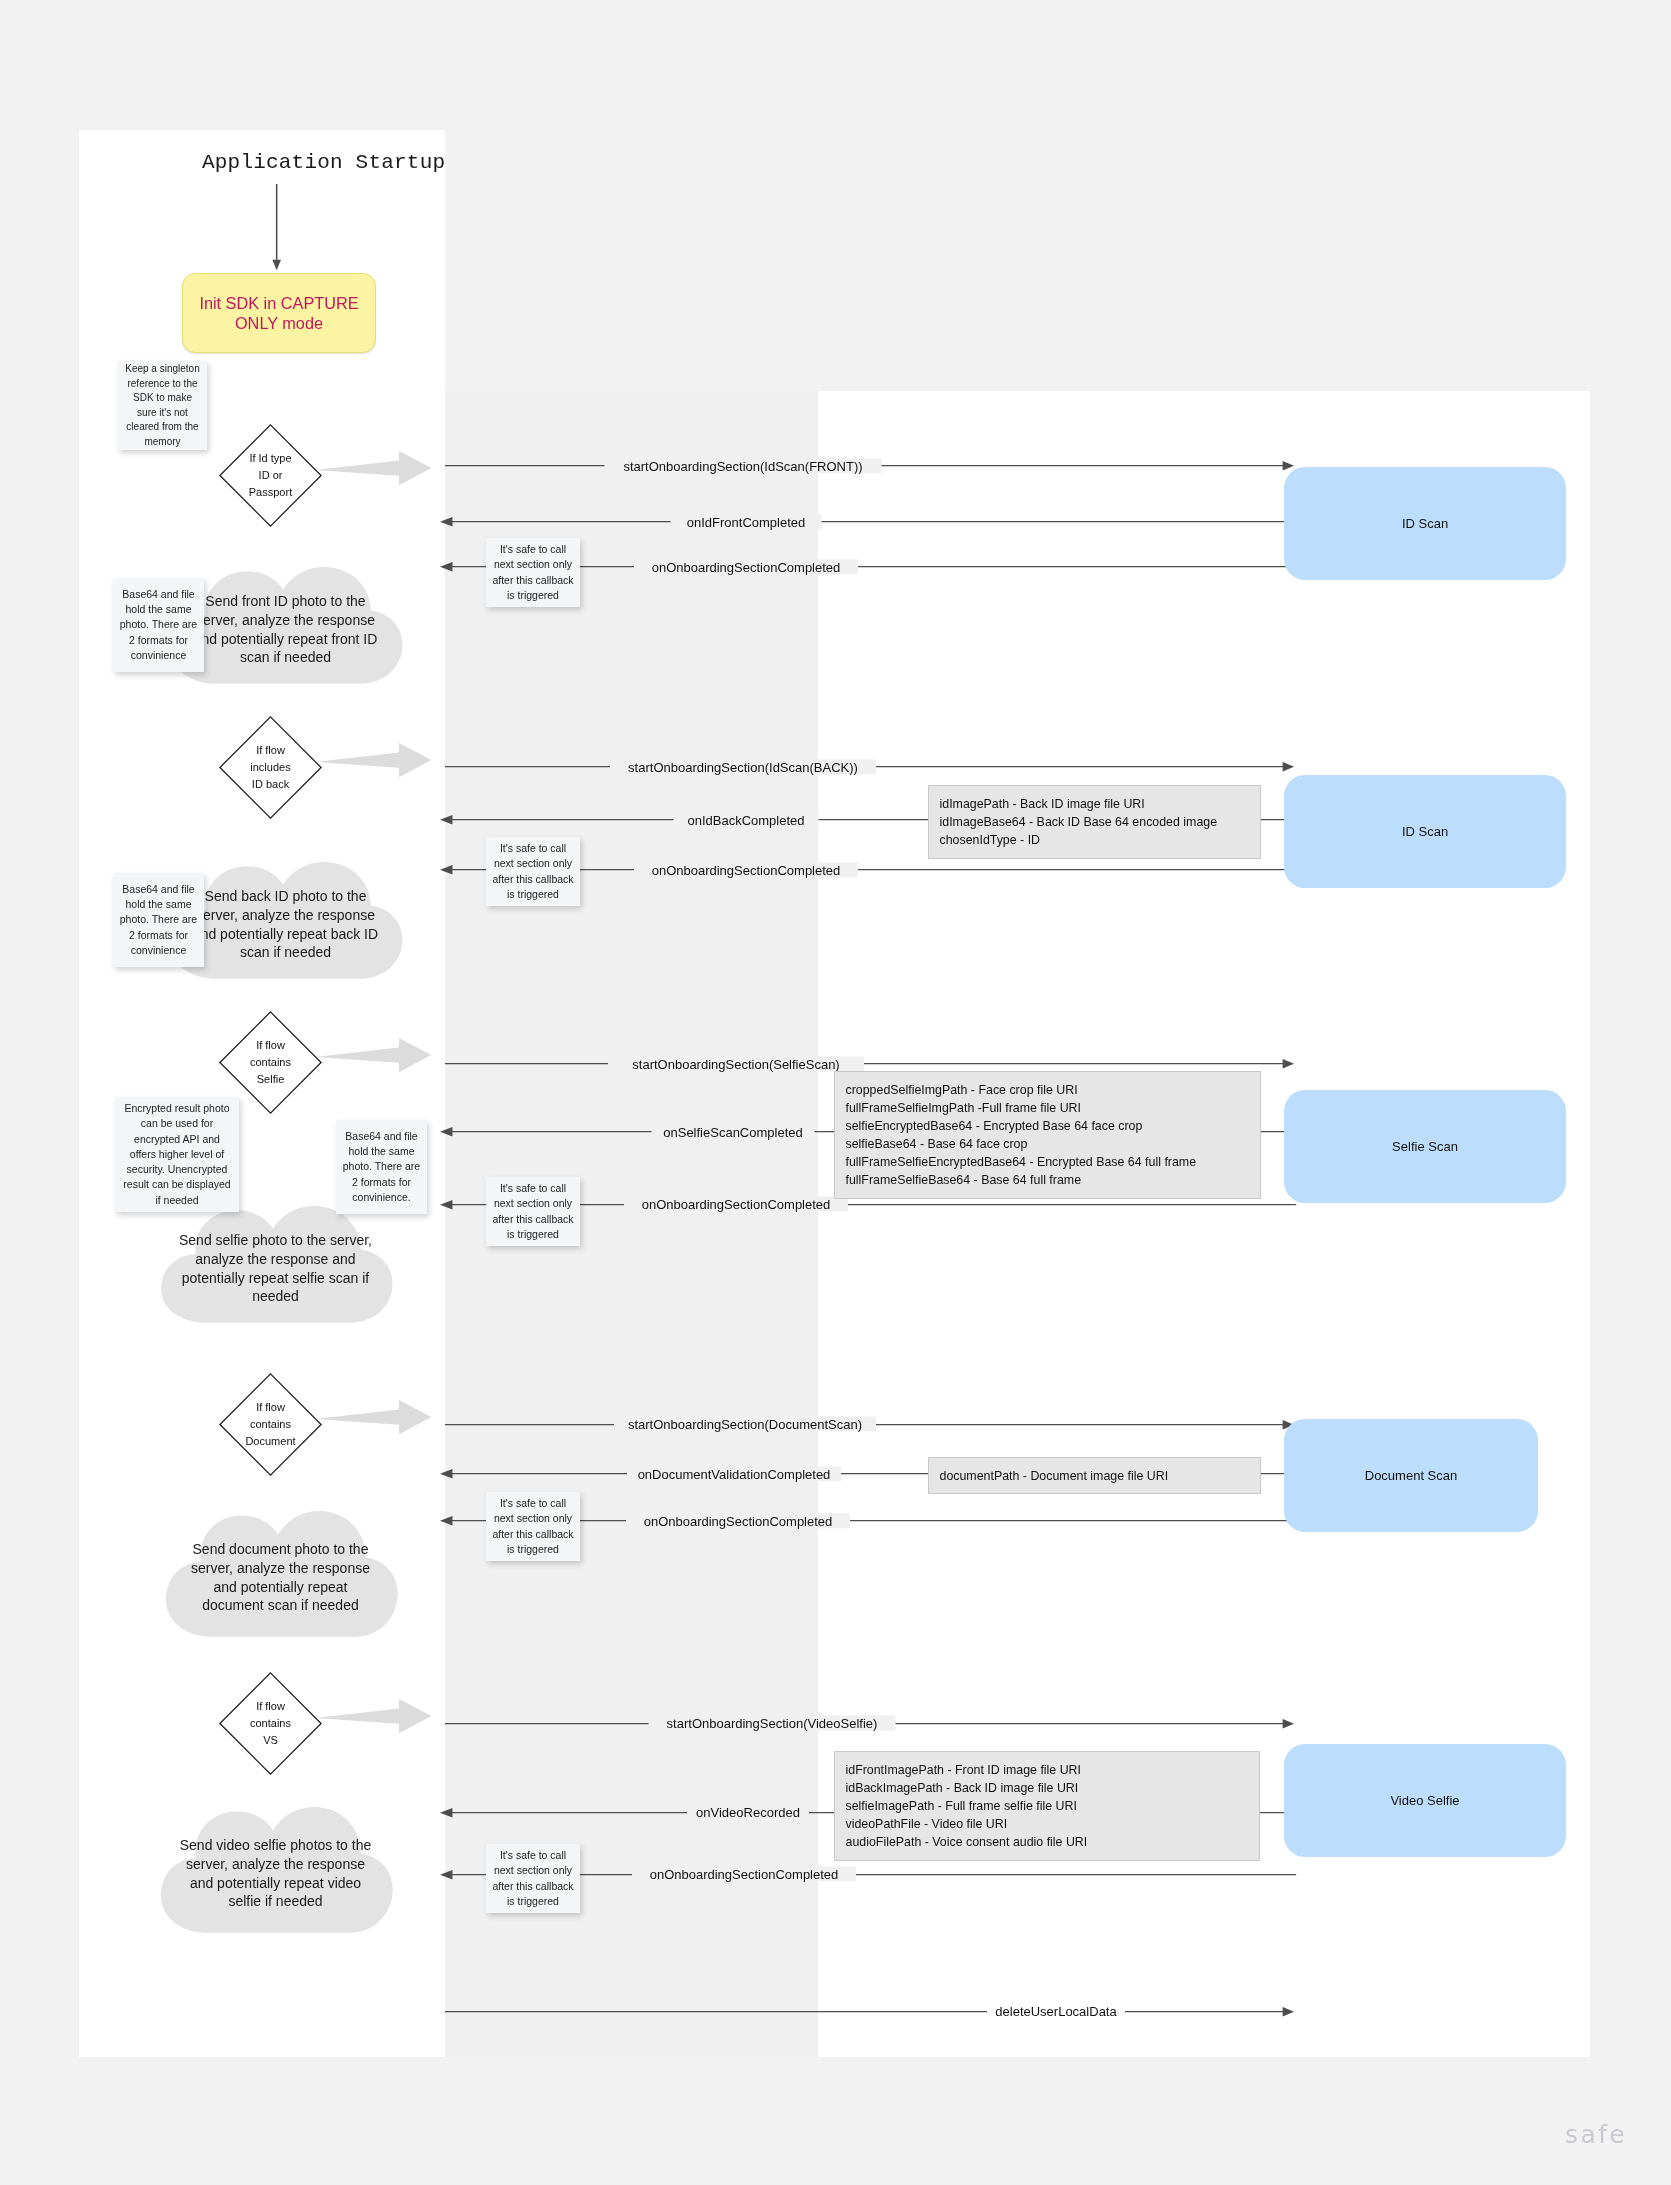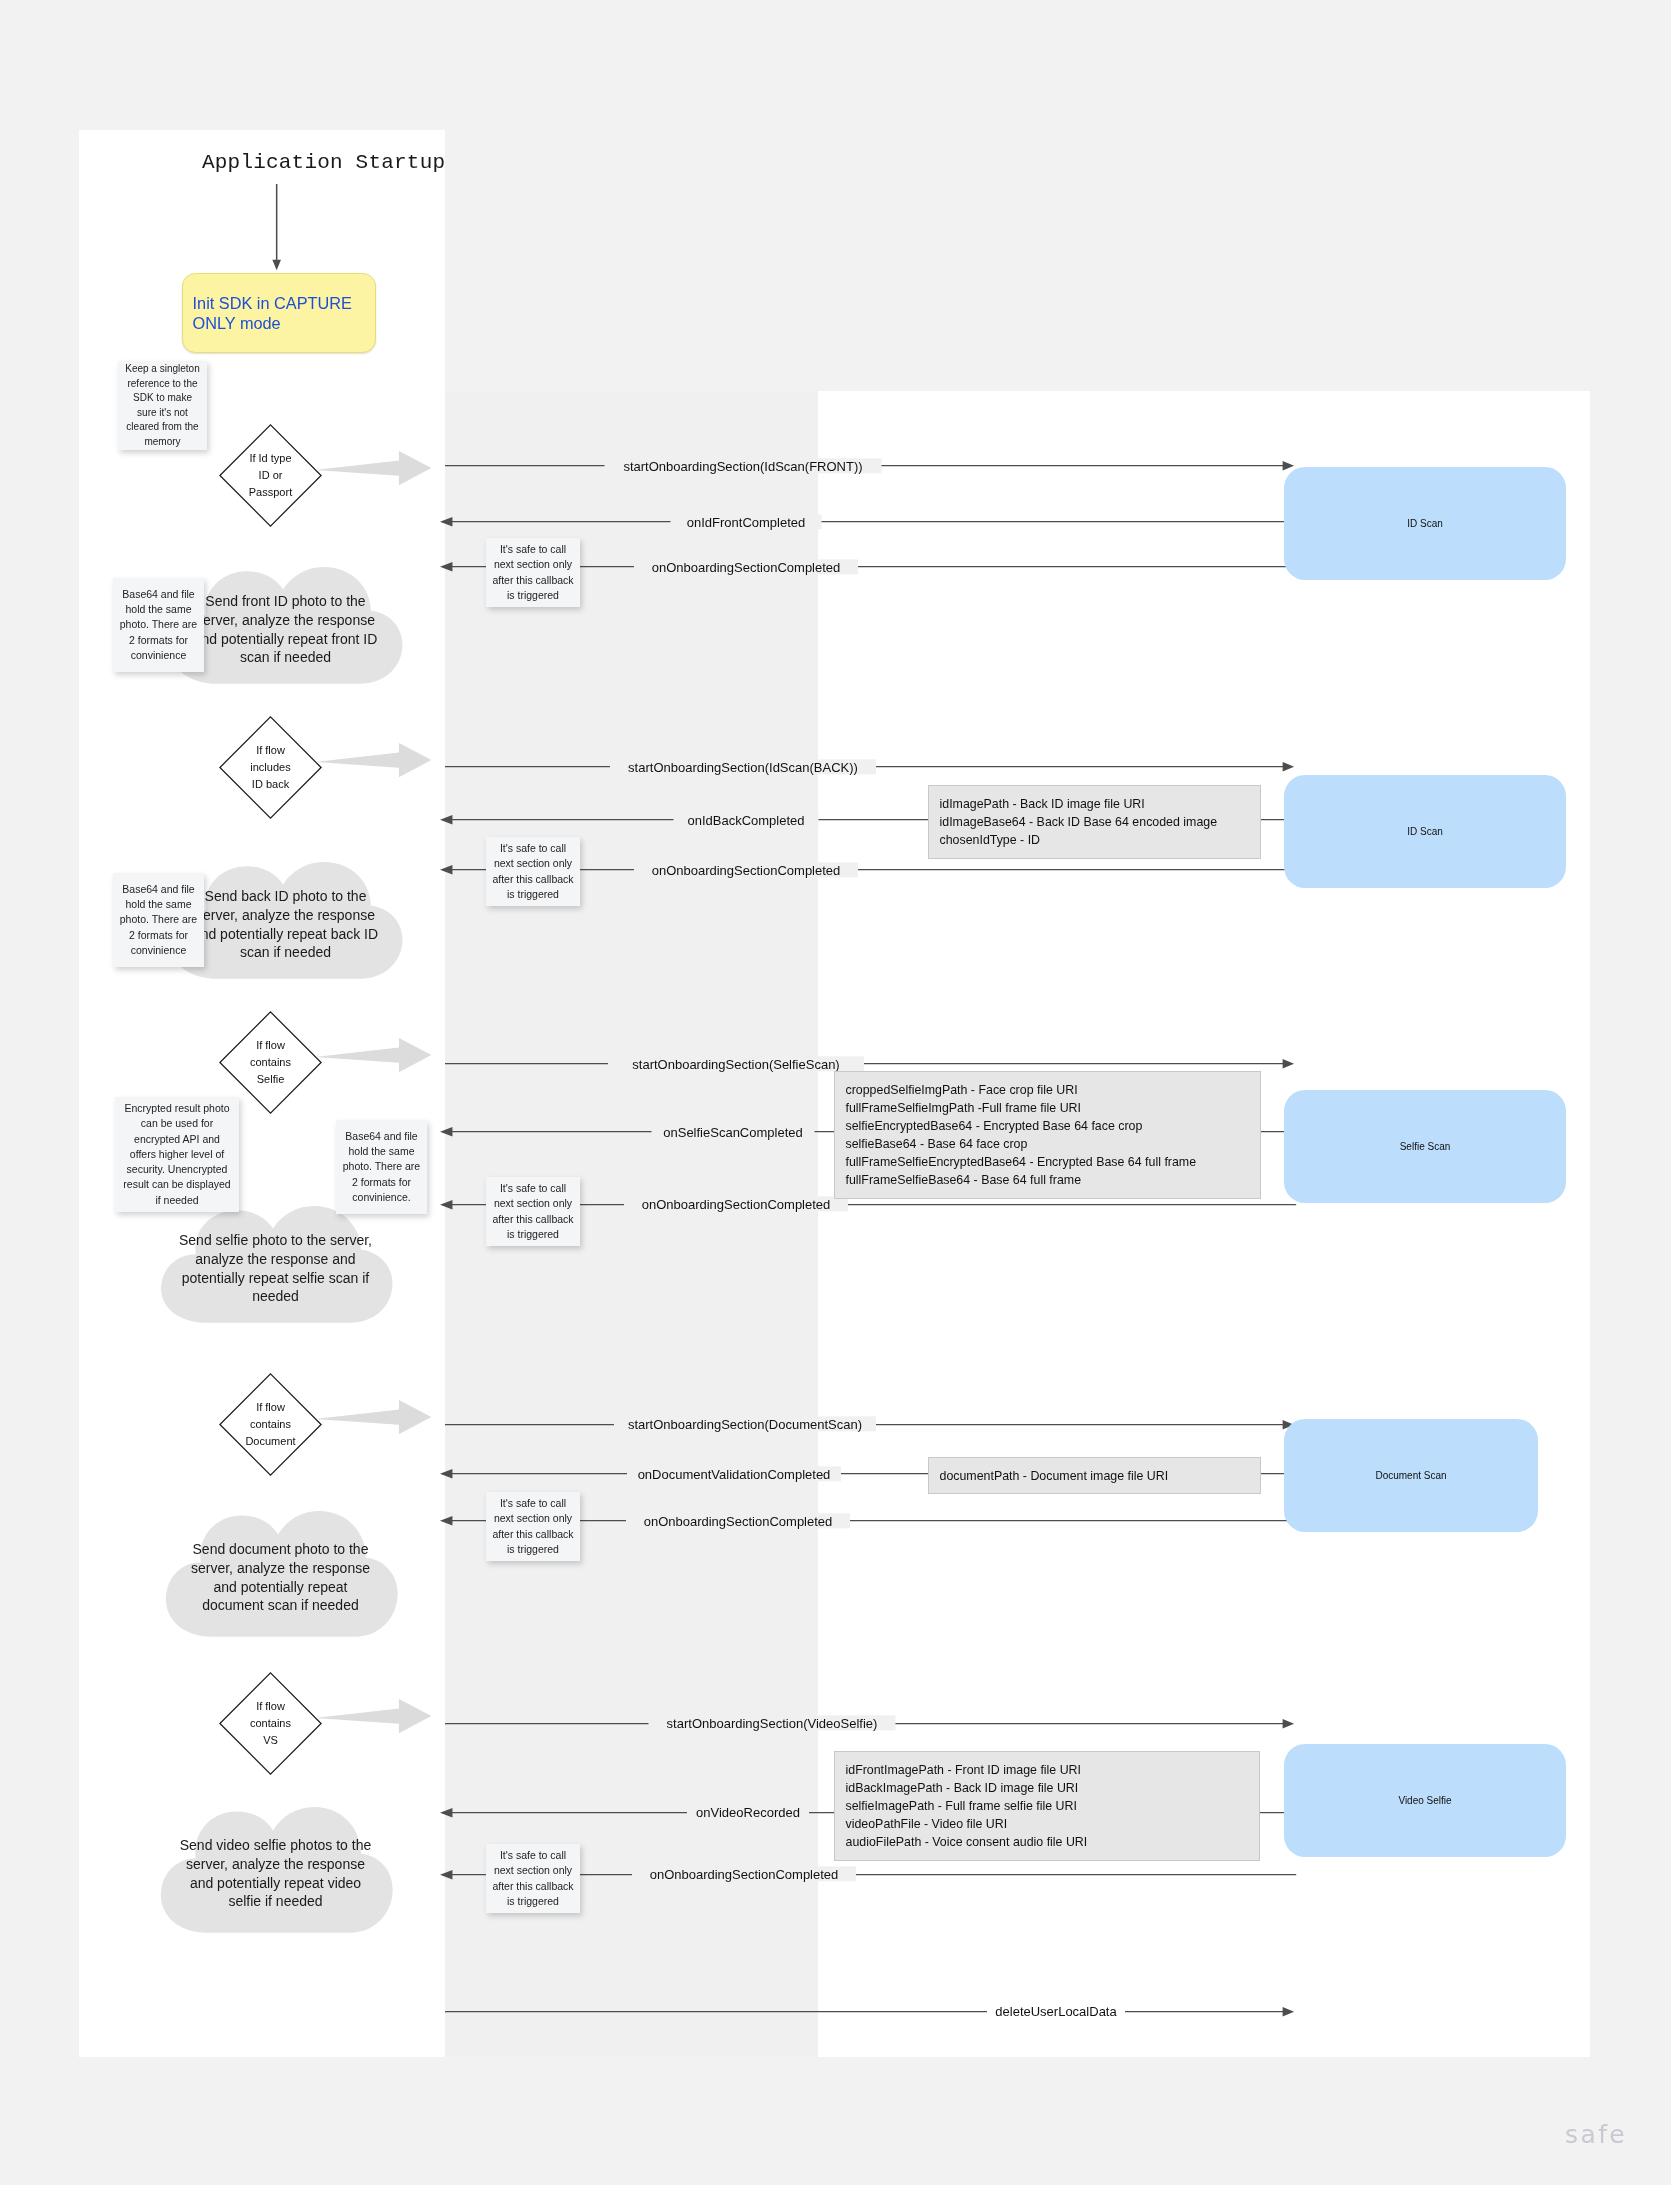--- a/index.html
+++ b/index.html
@@ -36,23 +36,23 @@
   
   .startnode {
     position: absolute;
     background: #fcf4a3;
     border: 1px solid #e8dd73;
     border-radius: 13.4px;
     box-shadow: 0 1px 1.9px rgba(0,0,0,.13);
     display: flex;
     align-items: center;
     justify-content: center;
-    text-align: left;
+    text-align: center;
     font-size: 16.3px;
-    color: #1d4ed8;
+    color: #be185d;
     line-height: 1.25;
     padding: 3.8px 9.6px;
     box-sizing: border-box;
   }
 
   
   .sticky {
     position: absolute;
     background: #f4f5f7;
     box-shadow: 1.9px 2.9px 5.7px rgba(0,0,0,.18);
@@ -103,21 +103,21 @@
   }
 
   
   .bluebox {
     position: absolute;
     background: #bcddfb;
     border-radius: 21px;
     display: flex;
     align-items: center;
     justify-content: center;
-    font-size: 10px;
+    font-size: 13px;
     color: #111;
   }
 
   
   .parambox {
     position: absolute;
     background: #e6e6e6;
     border: 1px solid #c8c8c8;
     box-sizing: border-box;
     padding: 8.6px 10.5px;

